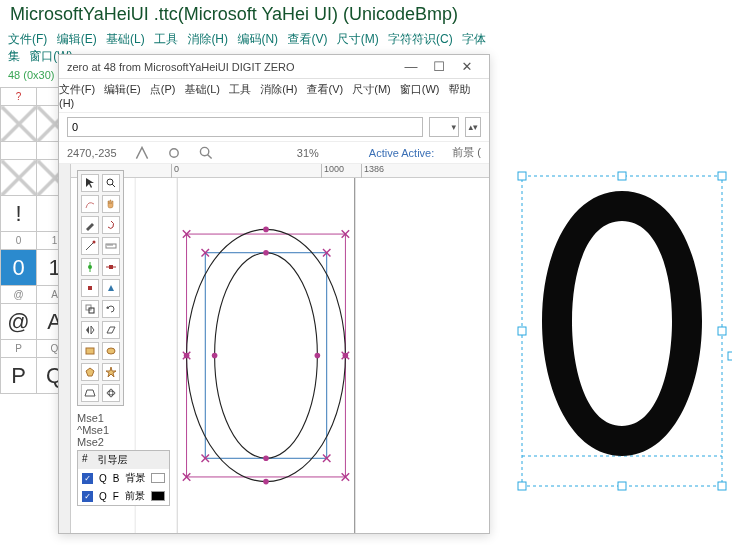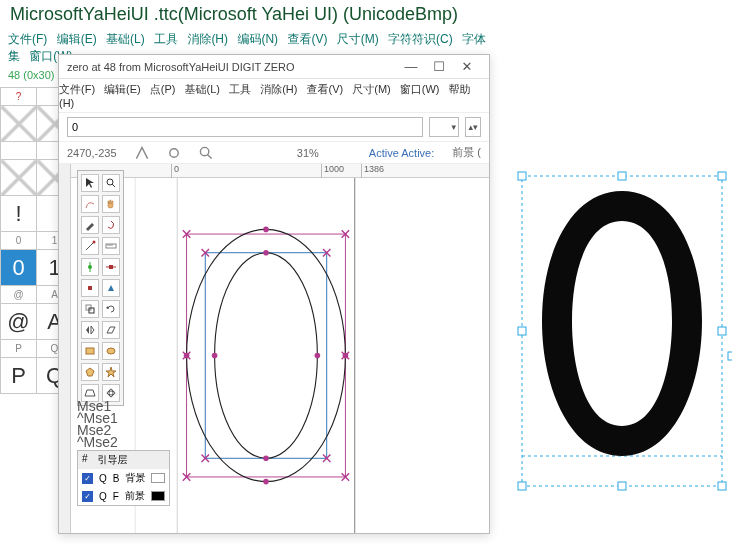--- a/index.html
+++ b/index.html
@@ -33,21 +33,21 @@
   .ed-toolbar { display: flex; align-items: center; padding: 3px 8px; gap: 18px; color: #666; font-size: 11px; border-bottom: 1px solid #eee; background: #fff; }
   .ed-toolbar .grow { flex: 1; }
   .ed-toolbar .icon { width: 14px; height: 14px; display: inline-block; }
   .layer-label { color: #3a6fb5; }
 
   .ed-body { flex: 1; display: flex; overflow: hidden; position: relative; }
   .ed-leftgutter { width: 12px; background: #f0f0f0; border-right: 1px solid #ccc; }
   .tool-palette { position: absolute; left: 18px; top: 6px; border: 1px solid #b5b5b5; background: #f5f5f5; padding: 3px; display: grid; grid-template-columns: 18px 18px; gap: 3px; z-index: 5; }
   .tool-palette .tbtn { width: 18px; height: 18px; background: #fff; border: 1px solid #c5c5c5; display: flex; align-items: center; justify-content: center; font-size: 11px; color: #7a5c2e; }
   .tool-palette .tbtn svg { width: 12px; height: 12px; }
-  .tool-info { position: absolute; left: 18px; top: 236px; font-size: 14px; color: #555; line-height: 12px; z-index: 5; }
+  .tool-info { position: absolute; left: 18px; top: 248px; font-size: 11px; color: #555; line-height: 12px; z-index: 5; }
   .layer-panel { position: absolute; left: 18px; top: 286px; background: #fff; border: 1px solid #bbb; font-size: 10px; z-index: 5; }
   .layer-panel .lhdr { background: #eee; padding: 2px 4px; display: flex; gap: 10px; }
   .layer-panel .lrow { display: flex; align-items: center; padding: 2px 4px; gap: 6px; }
   .layer-panel .lrow .cb { width: 11px; height: 11px; background: #2b5bbf; border: 1px solid #2b5bbf; color: #fff; font-size: 8px; text-align: center; line-height: 9px; }
   .layer-panel .lrow .sw { width: 14px; height: 10px; border: 1px solid #999; }
 
   .ed-canvas-wrap { flex: 1; position: relative; background: #fff; }
   .ruler-h { position: absolute; left: 0; top: 0; right: 0; height: 14px; background: #f7f7f7; border-bottom: 1px solid #ccc; font-size: 9px; color: #666; }
   .ruler-h .tick { position: absolute; top: 0; height: 14px; border-left: 1px solid #bbb; padding-left: 2px; }
   .canvas { position: absolute; left: 0; top: 14px; right: 0; bottom: 0; }

